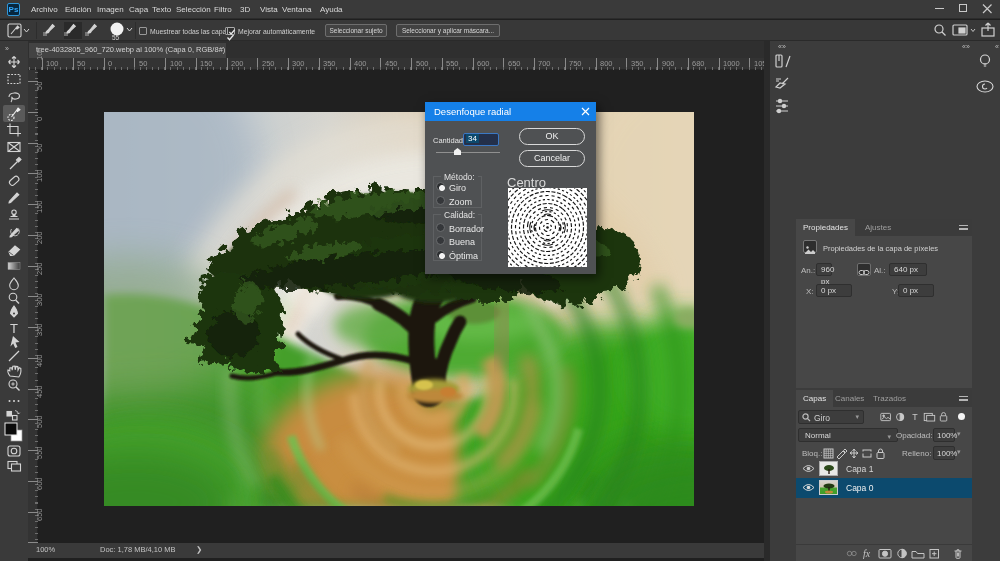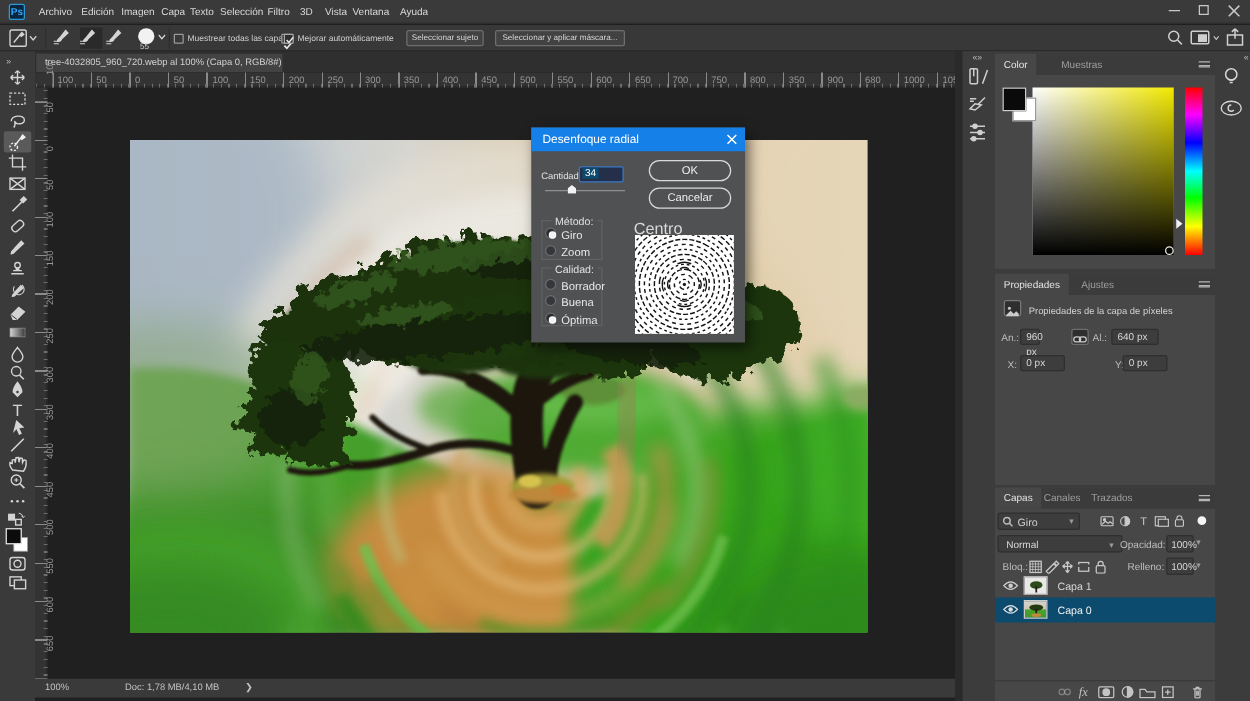--- a/index.html
+++ b/index.html
@@ -462,33 +462,20 @@
         <path d="M13 14 L17 3 M13 14 l1.5-4"></path>
         <path d="M3 34 l4-4 5 1 -5 4 z M9 31 l6-6"></path>
           <path d="M3 26 h5 M3 28 h3"></path>
         <path d="M3 48 h12 M3 53 h12 M3 58 h12"></path>
         <circle cx="7" cy="48" r="1.6" fill="#cfcfcf"></circle>
           <circle cx="11" cy="53" r="1.6" fill="#cfcfcf"></circle>
           <circle cx="6" cy="58" r="1.6" fill="#cfcfcf"></circle>
       </g>
     </svg>
 
-    <div class="panel" style="top:2px;height:172px">
-      <div class="phead">
-        <span class="ptab on" style="left:0">Color</span>
-        <span class="ptab" style="left:46px">Muestras</span>
-        <div class="hamb"></div>
-      </div>
-      <div style="position:absolute;left:14px;top:35px;width:19px;height:19px;background:#fff;border:1px solid #9a9a9a;z-index:2"></div>
-      <div style="position:absolute;left:6px;top:27px;width:19px;height:19px;background:#0a0a0a;border:1px solid #cfcfcf;z-index:3"></div>
-      <div style="position:absolute;left:30px;top:27px;width:113px;height:134px;background:linear-gradient(to bottom, rgba(0,0,0,0) 0%, #000 100%), linear-gradient(to right, #ffffff 0%, #f2e900 100%)"></div>
-      <div style="position:absolute;left:136px;top:154px;width:7px;height:7px;border:1px solid #e8e8e8;border-radius:50%"></div>
-      <div style="position:absolute;left:152px;top:27px;width:14px;height:134px;background:linear-gradient(to bottom,#ff0000 0%,#ff00ff 16%,#0000ff 33%,#00ffff 50%,#00ff00 66%,#ffff00 83%,#ff0000 100%)"></div>
-      <div style="position:absolute;left:145px;top:132px;width:0;height:0;border-top:4px solid transparent;border-bottom:4px solid transparent;border-left:5px solid #f0f0f0"></div>
-    </div>
 
     <div class="panel" style="top:178px;height:169px">
       <div class="phead">
         <span class="ptab on" style="left:0">Propiedades</span>
         <span class="ptab" style="left:62px">Ajustes</span>
         <div class="hamb"></div>
       </div>
       <div style="position:absolute;left:7px;top:21px;width:14px;height:13px;background:#2e2e2e;border:1px solid #777;border-radius:2px">
         <svg width="12" height="11" viewBox="0 0 12 11">
             <circle cx="3.5" cy="3.5" r="1.2" fill="#ccc"></circle>

